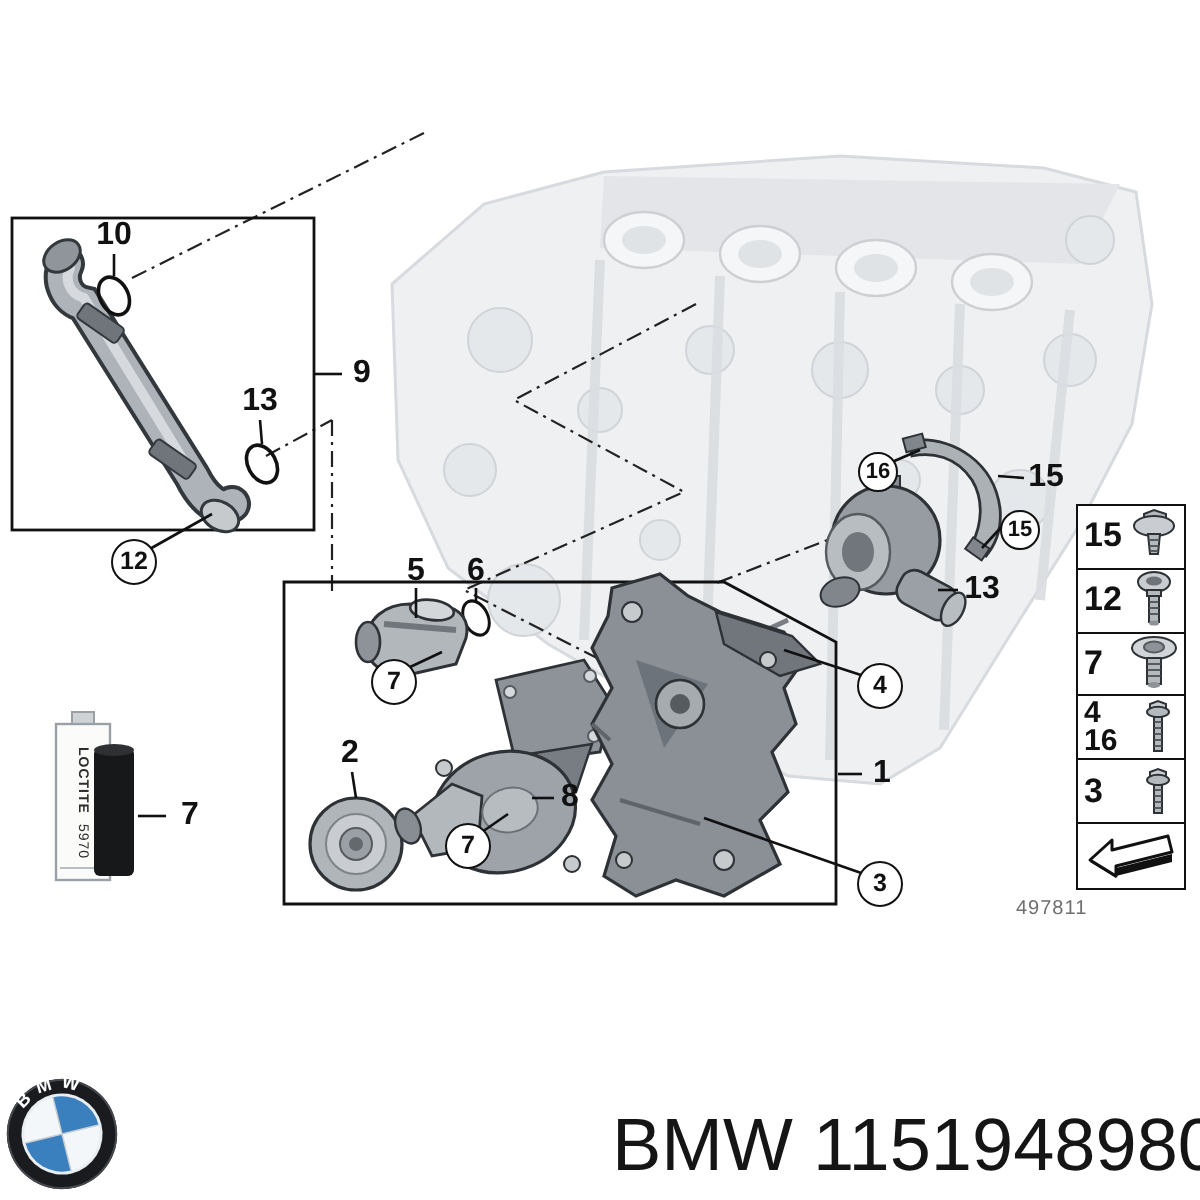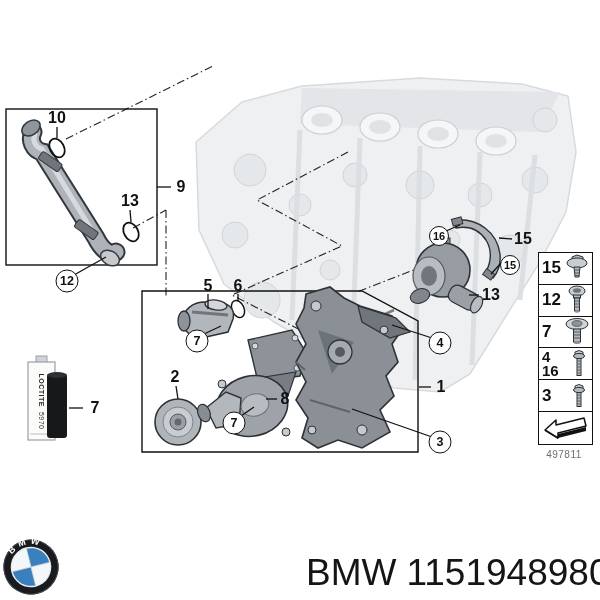--- a/index.html
+++ b/index.html
@@ -15,21 +15,21 @@
         font-size:12.5px;background:#fff;}
   .circ.small{width:18px;height:18px;font-size:11px;}
   
   .legend{position:absolute;left:538px;top:252px;width:55px;z-index:3;
           border:1.6px solid #111;background:#fff;box-sizing:border-box;}
   .legend-row{height:31.8px;display:flex;align-items:center;justify-content:space-between;
               border-bottom:1.3px solid #111;padding:0 2px 0 3px;box-sizing:border-box;}
   .legend-row:last-child{border-bottom:none;}
   .legend-num{font-weight:bold;font-size:17px;color:#111;line-height:0.95;}
   .legend-num .stack{display:block;font-size:15px;}
-  .legend-code{position:absolute;left:534px;top:449px;width:60px;text-align:center;
+  .legend-code{position:absolute;left:508px;top:449px;width:60px;text-align:left;
                font-size:10px;color:#6f6f6f;z-index:3;letter-spacing:0.5px;}
   
   .loctite-text{position:absolute;left:8px;top:398px;width:66px;z-index:3;
                 transform:rotate(90deg);transform-origin:center;
                 display:flex;gap:5px;align-items:center;justify-content:center;
                 font-size:7px;color:#2c2c2c;letter-spacing:0.5px;}
   .loctite-text .b{font-weight:bold;}
   
   .footer-text{position:absolute;left:306px;top:552px;z-index:3;
                font-size:37px;color:#151515;white-space:nowrap;}

